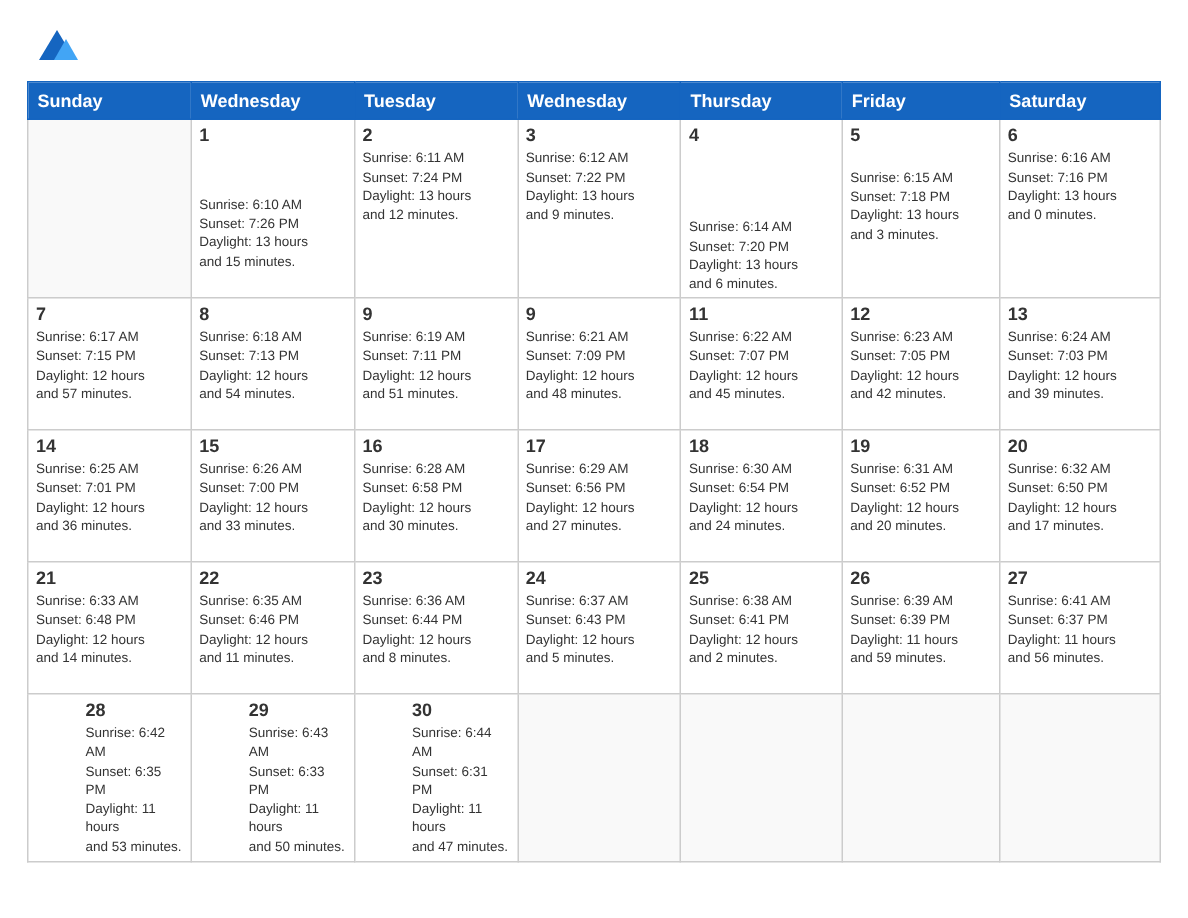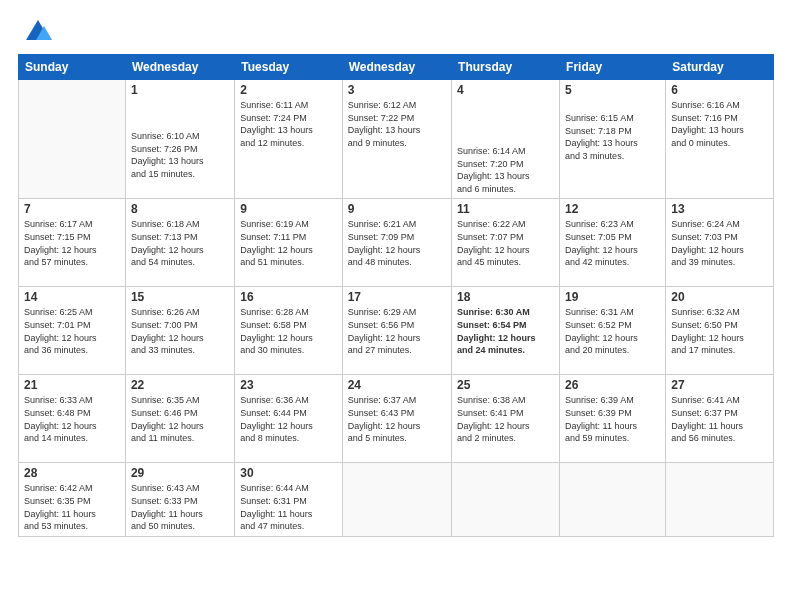--- a/index.html
+++ b/index.html
@@ -79,20 +79,21 @@
       vertical-align: top;
       border: 1px solid #ccc;
       padding: 3px 5px;
       font-size: 9.5px;
       color: #333;
       width: 113px;
       height: 88px;
     }
     .calendar tbody tr:last-child td {
       height: 70px;
+      padding-left: 38px;
     }
     .day-number {
       font-size: 12px;
       font-weight: bold;
       color: #333;
       display: block;
       margin-bottom: 2px;
     }
     .day-info {
       font-size: 9px;
@@ -257,21 +258,21 @@
           </td>
           <td>
             <span class="day-number">17</span>
             <div class="day-info" style="white-space: pre-line;">Sunrise: 6:29 AM
 Sunset: 6:56 PM
 Daylight: 12 hours
 and 27 minutes.</div>
           </td>
           <td>
             <span class="day-number">18</span>
-            <div class="day-info" style="white-space: pre-line; font-weight: bold;">Sunrise: 6:30 AM
+            <div class="day-info" style="white-space: pre-line;">Sunrise: 6:30 AM
 Sunset: 6:54 PM
 Daylight: 12 hours
 and 24 minutes.</div>
           </td>
           <td>
             <span class="day-number">19</span>
             <div class="day-info" style="white-space: pre-line;">Sunrise: 6:31 AM
 Sunset: 6:52 PM
 Daylight: 12 hours
 and 20 minutes.</div>

